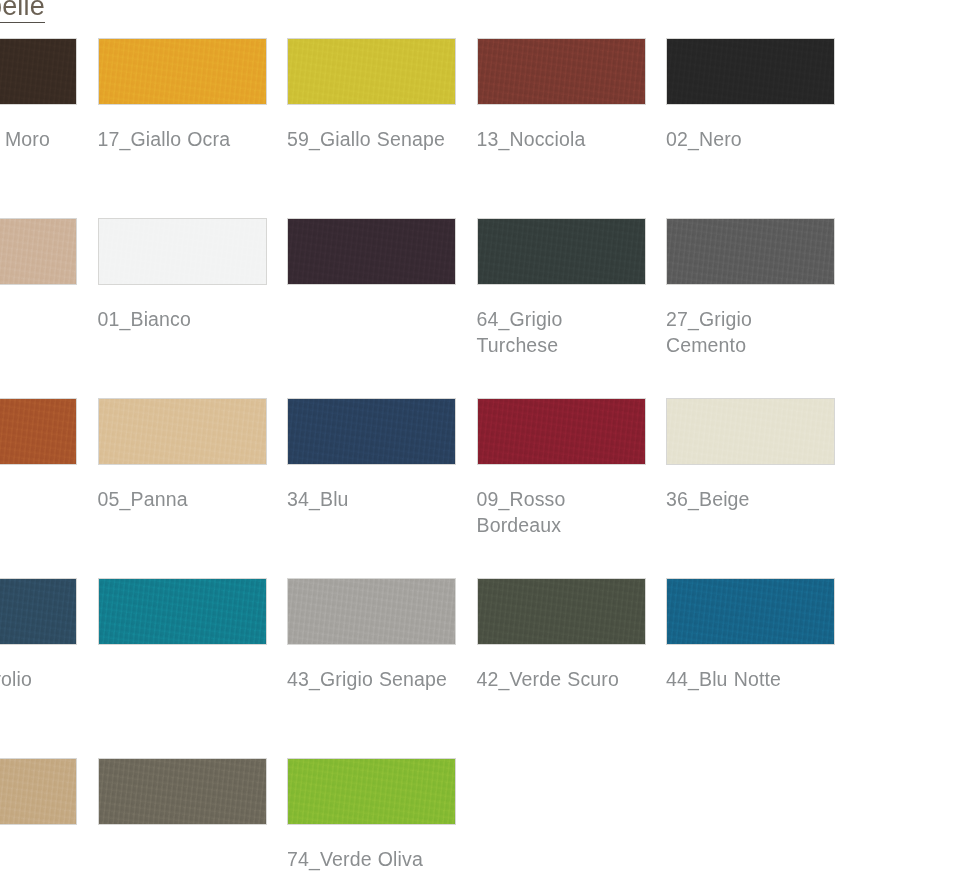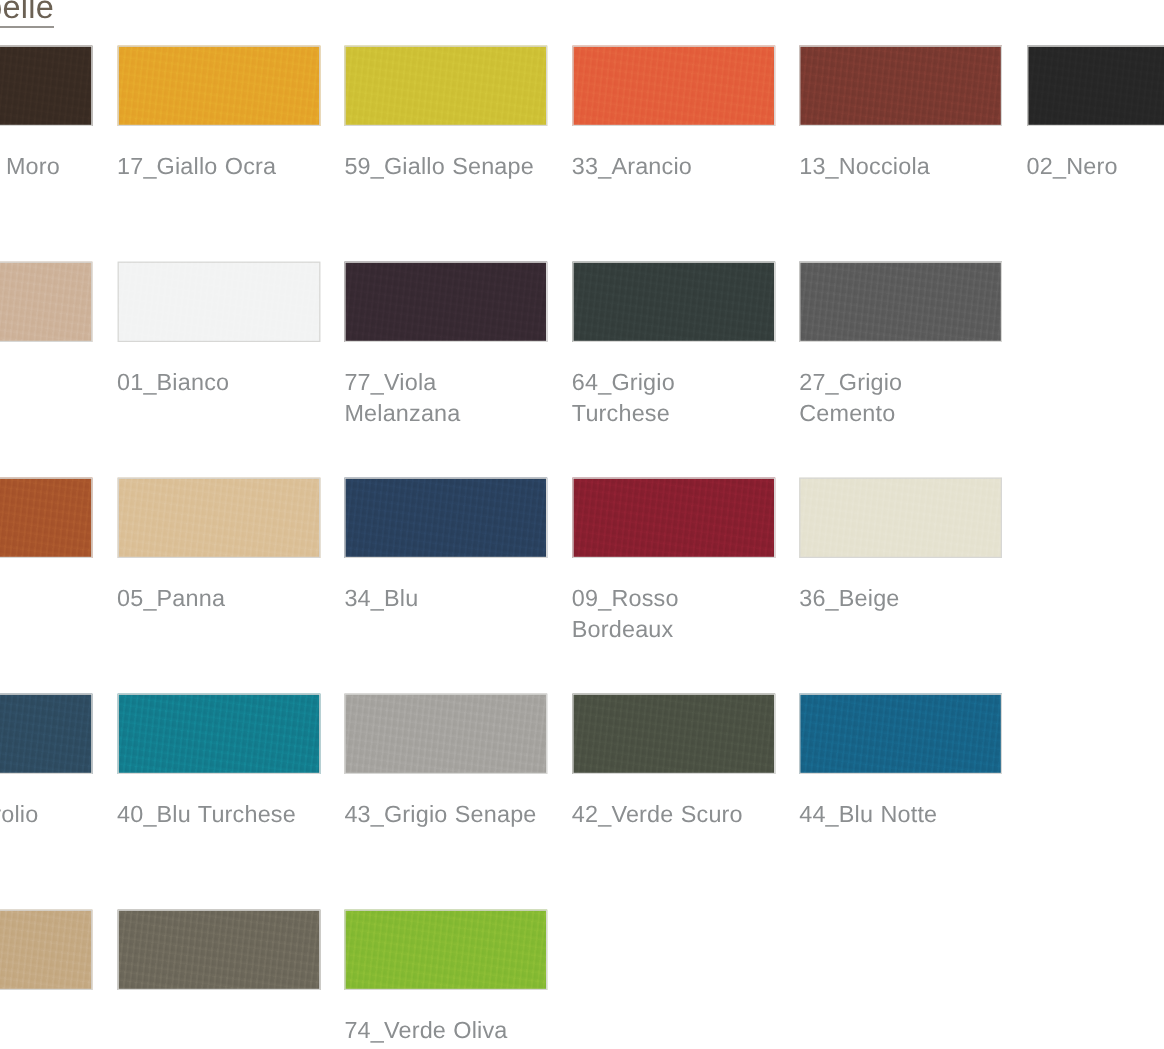--- a/index.html
+++ b/index.html
@@ -116,44 +116,39 @@
         </div>
         <div class="cell">
           <div class="swatch" style="background: rgb(229, 166, 42);"></div>
           <div class="label">17_Giallo Ocra</div>
         </div>
         <div class="cell">
           <div class="swatch" style="background: rgb(207, 194, 54);"></div>
           <div class="label">59_Giallo Senape</div>
         </div>
         <div class="cell">
-          <div class="swatch" style="background: rgb(228, 96, 60);"></div>
-          <div class="label">33_Arancio</div>
-        </div>
-        <div class="cell">
           <div class="swatch" style="background: rgb(123, 58, 49);"></div>
           <div class="label">13_Nocciola</div>
         </div>
         <div class="cell">
           <div class="swatch" style="background: rgb(39, 39, 39);"></div>
           <div class="label">02_Nero</div>
         </div>
       </div>
       <div class="row">
         <div class="cell">
           <div class="swatch" style="background: rgb(207, 180, 156);"></div>
           <div class="label">2_Crema</div>
         </div>
         <div class="cell">
           <div class="swatch" style="background: rgb(243, 244, 244);"></div>
           <div class="label">01_Bianco</div>
         </div>
         <div class="cell">
           <div class="swatch" style="background: rgb(56, 42, 51);"></div>
-          <div class="label">77_Viola Melanzana</div>
         </div>
         <div class="cell">
           <div class="swatch" style="background: rgb(53, 63, 61);"></div>
           <div class="label">64_Grigio Turchese</div>
         </div>
         <div class="cell">
           <div class="swatch" style="background: rgb(93, 93, 93);"></div>
           <div class="label">27_Grigio Cemento</div>
         </div>
       </div>
@@ -179,21 +174,20 @@
           <div class="label">36_Beige</div>
         </div>
       </div>
       <div class="row">
         <div class="cell">
           <div class="swatch" style="background: rgb(47, 77, 99);"></div>
           <div class="label">6_Blu Petrolio</div>
         </div>
         <div class="cell">
           <div class="swatch" style="background: rgb(19, 127, 144);"></div>
-          <div class="label">40_Blu Turchese</div>
         </div>
         <div class="cell">
           <div class="swatch" style="background: rgb(167, 165, 161);"></div>
           <div class="label">43_Grigio Senape</div>
         </div>
         <div class="cell">
           <div class="swatch" style="background: rgb(76, 82, 68);"></div>
           <div class="label">42_Verde Scuro</div>
         </div>
         <div class="cell">

